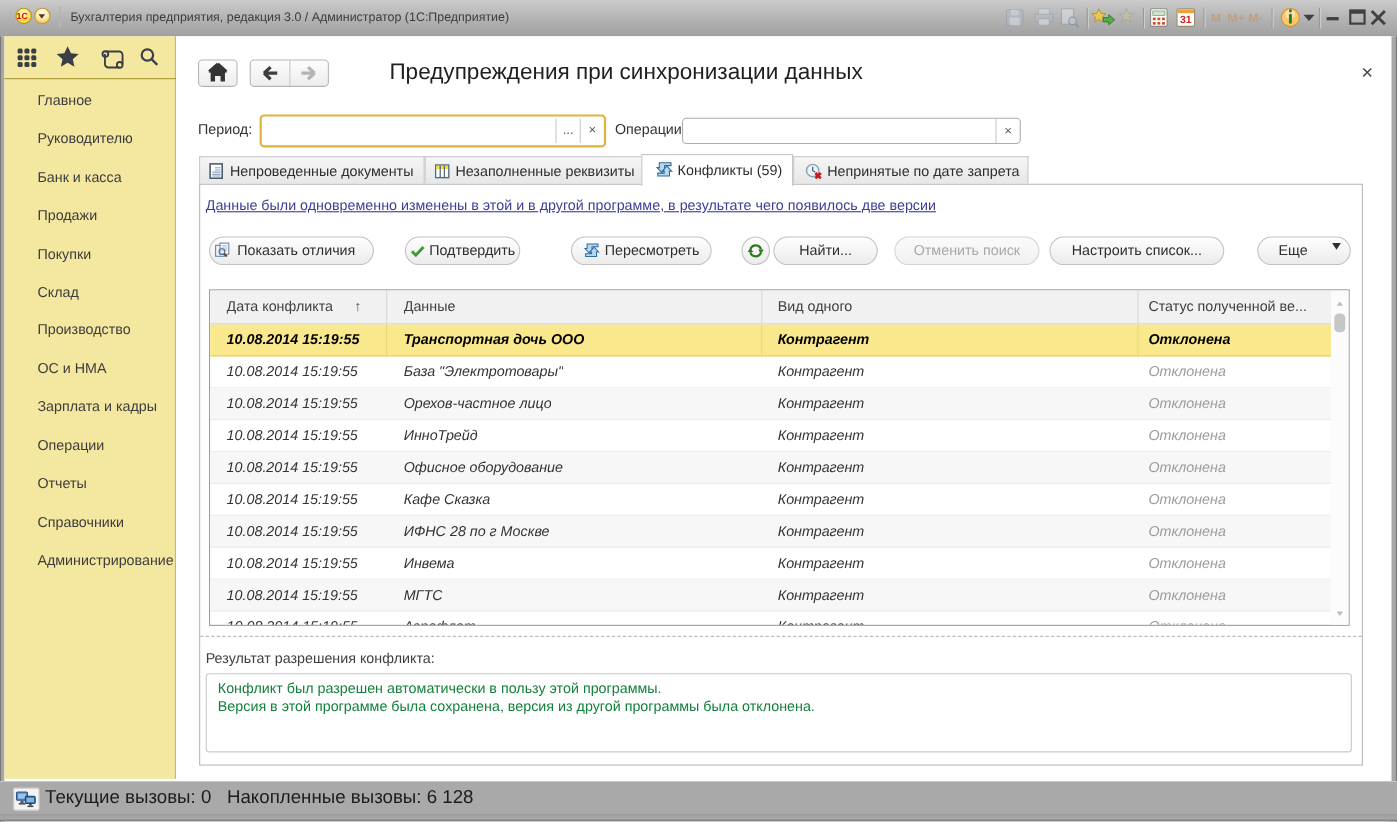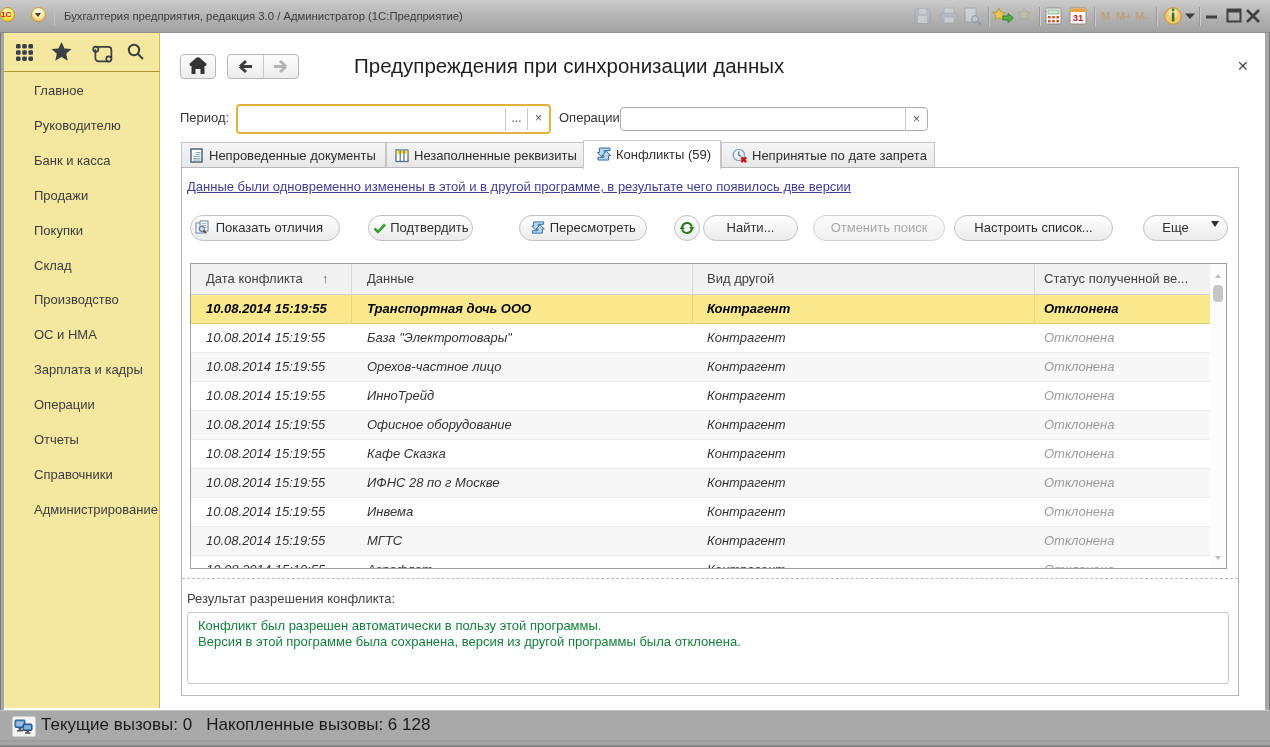--- a/index.html
+++ b/index.html
@@ -2,21 +2,21 @@
 <html><head><meta charset="utf-8"><style>
 *{margin:0;padding:0;box-sizing:border-box;}
 html,body{width:1270px;height:747px;overflow:hidden;}
 body{font-family:"Liberation Sans",sans-serif;font-size:13px;color:#333;background:#fff;}
 #win{position:relative;width:1270px;height:747px;background:#fff;overflow:hidden;}
 .abs{position:absolute;}
 
 #titlebar{left:0;top:0;width:1270px;height:33px;background:linear-gradient(180deg,#cbcbcb 0%,#b4b4b4 50%,#a2a2a2 100%);border-bottom:1px solid #8d8d8d;}
 #titletext{left:64px;top:0;height:32px;line-height:32px;font-size:11.3px;color:#3c3c3c;}
 .circbtn{top:7px;width:15px;height:15px;border-radius:50%;}
-#logo1c{left:0;background:radial-gradient(circle at 50% 30%,#fffbe0 0%,#ffe95e 45%,#f6c515 100%);border:1px solid #b9952e;color:#e01010;font-weight:bold;font-size:8px;text-align:left;line-height:13px;}
+#logo1c{left:14px;background:radial-gradient(circle at 50% 30%,#fffbe0 0%,#ffe95e 45%,#f6c515 100%);border:1px solid #b9952e;color:#e01010;font-weight:bold;font-size:8px;text-align:left;line-height:13px;}
 #menucirc{left:31px;background:radial-gradient(circle at 50% 30%,#fffdf2 0%,#fbe9a8 50%,#eeab2d 100%);border:1px solid #c89a3e;}
 #menucirc:after{content:"";position:absolute;left:3px;top:5px;border:3.5px solid transparent;border-top:4.5px solid #4d3c18;}
 .tsep{top:6px;width:1px;height:20px;background:#999;border-right:1px solid #c2c2c2;}
 
 #bleft{left:0;top:33px;width:4px;height:714px;background:#a8a8a8;border-left:1px solid #787878;}
 #bright{left:1263px;top:33px;width:7px;height:714px;background:#a8a8a8;border-right:1px solid #787878;}
 #bbottom{left:0;top:740px;width:1270px;height:7px;background:linear-gradient(180deg,#9c9c9c,#a8a8a8 60%,#6e6e6e 100%);}
 
 #sidebar{left:4px;top:33px;width:156px;height:675px;background:#f4e7a0;border-right:1px solid #cdb95a;}
 #sbicons{left:0;top:0;width:156px;height:39px;border-bottom:1px solid #ac9833;}
@@ -298,21 +298,21 @@
     <div class="abs btn" style="left:543px;width:95px;"><span class="bt">Найти...</span></div>
     <div class="abs btn btndis" style="left:653px;width:132px;"><span class="bt">Отменить поиск</span></div>
     <div class="abs btn" style="left:794px;width:159px;"><span class="bt">Настроить список...</span></div>
     <div class="abs btn" style="left:983px;width:85px;"><span class="bt" style="margin-left:10px;">Еще</span><span style="display:inline-block;margin-left:22px;vertical-align:1px;border:4.5px solid transparent;border-top:6px solid #2e2e2e;"></span></div>
 
     <div id="tbl" class="abs">
       <div id="thead">
         <div class="th" style="left:15px;">Дата конфликта</div>
         <div class="th" style="left:131px;color:#555;">↑</div>
         <div class="th" style="left:176px;">Данные</div>
-        <div class="th" style="left:516px;">Вид другой</div>
+        <div class="th" style="left:516px;">Вид одного</div>
         <div class="th" style="left:853px;width:160px;">Статус полученной ве...</div>
         <div class="thsep" style="left:160px;"></div>
         <div class="thsep" style="left:501px;"></div>
         <div class="thsep" style="left:843px;"></div>
       </div>
       <div class="tr trsel" style="top:31px;">
           <div class="td c1">10.08.2014 15:19:55</div>
           <div class="td c2">Транспортная дочь ООО</div>
           <div class="td c3">Контрагент</div>
           <div class="td c4">Отклонена</div>

